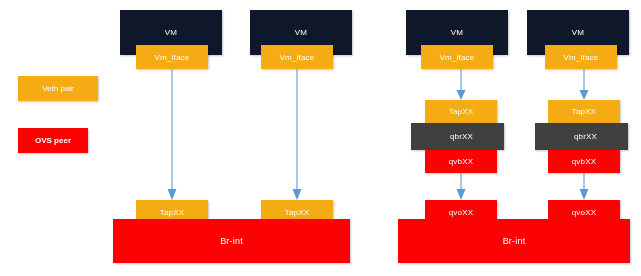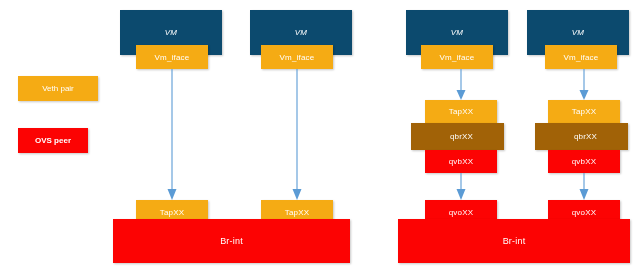--- a/index.html
+++ b/index.html
@@ -26,24 +26,24 @@
     align-items: center;
     justify-content: center;
     color: #ffffff;
     font-size: 8px;
     letter-spacing: .2px;
     white-space: nowrap;
     text-align: center;
     box-shadow: 1px 1px 2px rgba(0,0,0,.22);
   }
 
-  .vm        { background: #0c4a6e; font-style: italic; }
+  .vm        { background: #0f172a; }
   .orange    { background: #f5ab14; }
   .red       { background: #fc0303; }
-  .blue      { background: #a16207; padding-left: 8px; }
+  .blue      { background: #404040; padding-left: 8px; }
 
   .vm-label  { color: #ffffff; font-size: 8px; }
 
   
   .legend-box {
     position: absolute;
     box-sizing: border-box;
     display: flex;
     align-items: center;
     justify-content: center;

